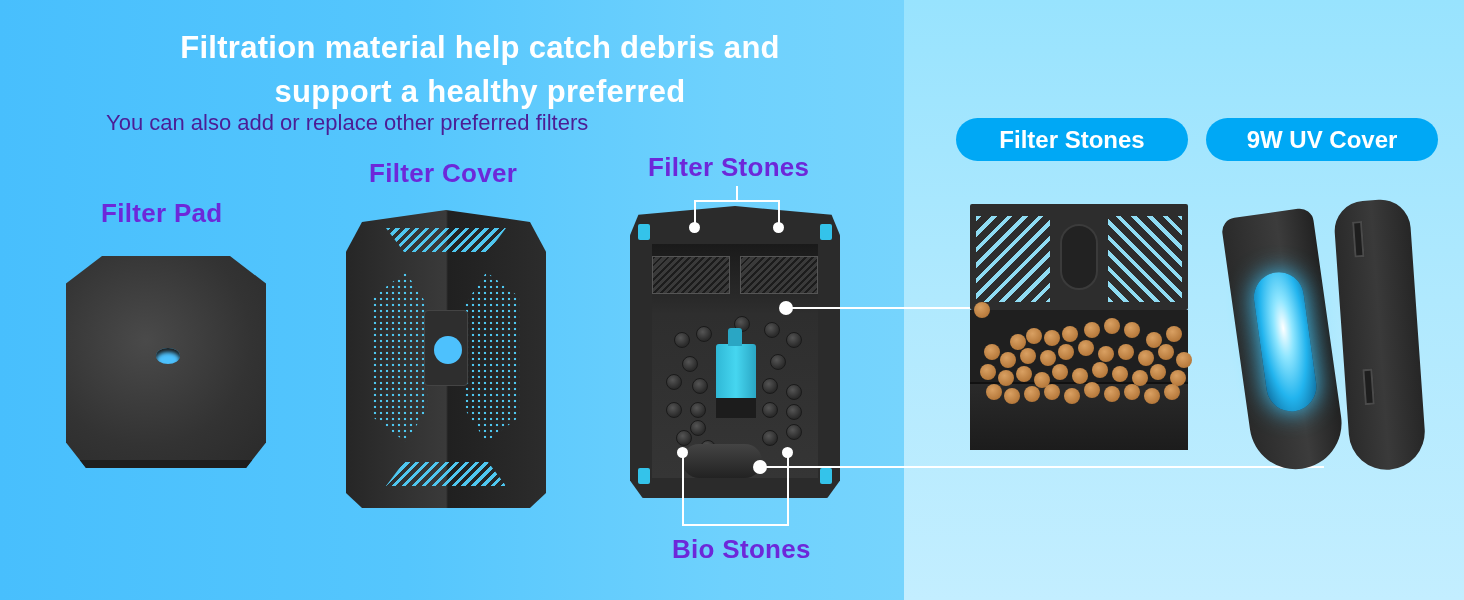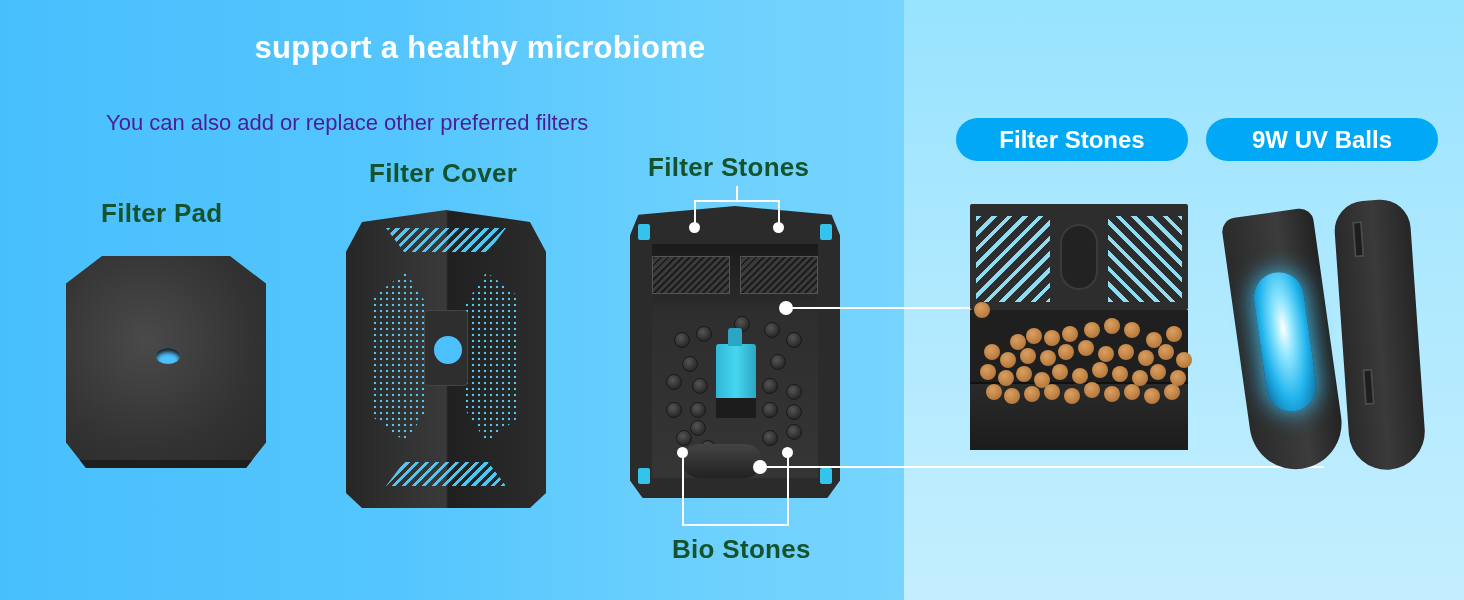--- a/index.html
+++ b/index.html
@@ -19,21 +19,21 @@
       position: absolute; left: 90px; top: 26px; width: 780px;
       text-align: center; color: #ffffff; font-weight: 700;
       font-size: 31px; line-height: 44px; letter-spacing: 0.3px;
     }
     .subline {
       position: absolute; left: 106px; top: 108px; width: 780px;
       text-align: left; color: #4c1d95; font-size: 22px; line-height: 30px;
     }
 
     .label {
-      position: absolute; color: #14532d; font-weight: 700; font-size: 26px;
+      position: absolute; color: #6d28d9; font-weight: 700; font-size: 26px;
       white-space: nowrap; letter-spacing: 0.3px;
     }
 
     .pill {
       position: absolute; top: 118px; height: 43px; border-radius: 22px;
       background: #00a8f5; color: #ffffff; font-size: 24px; font-weight: 700;
       display: flex; align-items: center; justify-content: center;
     }
 
     
@@ -174,21 +174,22 @@
       position: absolute; left: 18px; width: 10px; height: 36px; border: 2px solid #4a4a4a; background: #1e1e1e;
     }
   </style>
 </head>
 <body>
 
 <div class="panel-left"></div>
 <div class="panel-right"></div>
 
 <div class="headline">
-  <div>support a healthy microbiome</div>
+  <div>Filtration material help catch debris and</div>
+  <div>support a healthy preferred</div>
 </div>
 <div class="subline">You can also add or replace other preferred filters</div>
 
 <div class="label" style="left:101px; top:198px;text-align:center;">Filter Pad</div>
 <div class="label" style="left:369px; top:158px;">Filter Cover</div>
 <div class="label" style="left:648px; top:152px;">Filter Stones</div>
 <div class="label" style="left:672px; top:534px;">Bio Stones</div>
 
 <div class="pad"></div>
 
@@ -251,21 +252,21 @@
 <div class="dot sm" style="left:677px; top:447px;"></div>
 <div class="dot sm" style="left:782px; top:447px;"></div>
 <div class="line" style="left:682px; top:452px; width:2px; height:74px;"></div>
 <div class="line" style="left:787px; top:452px; width:2px; height:74px;"></div>
 <div class="line" style="left:682px; top:524px; width:107px; height:2px;"></div>
 
 <div class="pill" style="left:956px; width:232px;">
   <span>Filter Stones</span>
 </div>
 <div class="pill" style="left:1206px; width:232px;">
-  <span>9W UV Balls</span>
+  <span>9W UV Cover</span>
 </div>
 
 <div class="stonebox-lid">
   <div class="st-l"></div>
   <div class="knob"></div>
   <div class="st-r"></div>
 </div>
 <div class="stonebox-body">
   <div class="front"></div>
 </div>

